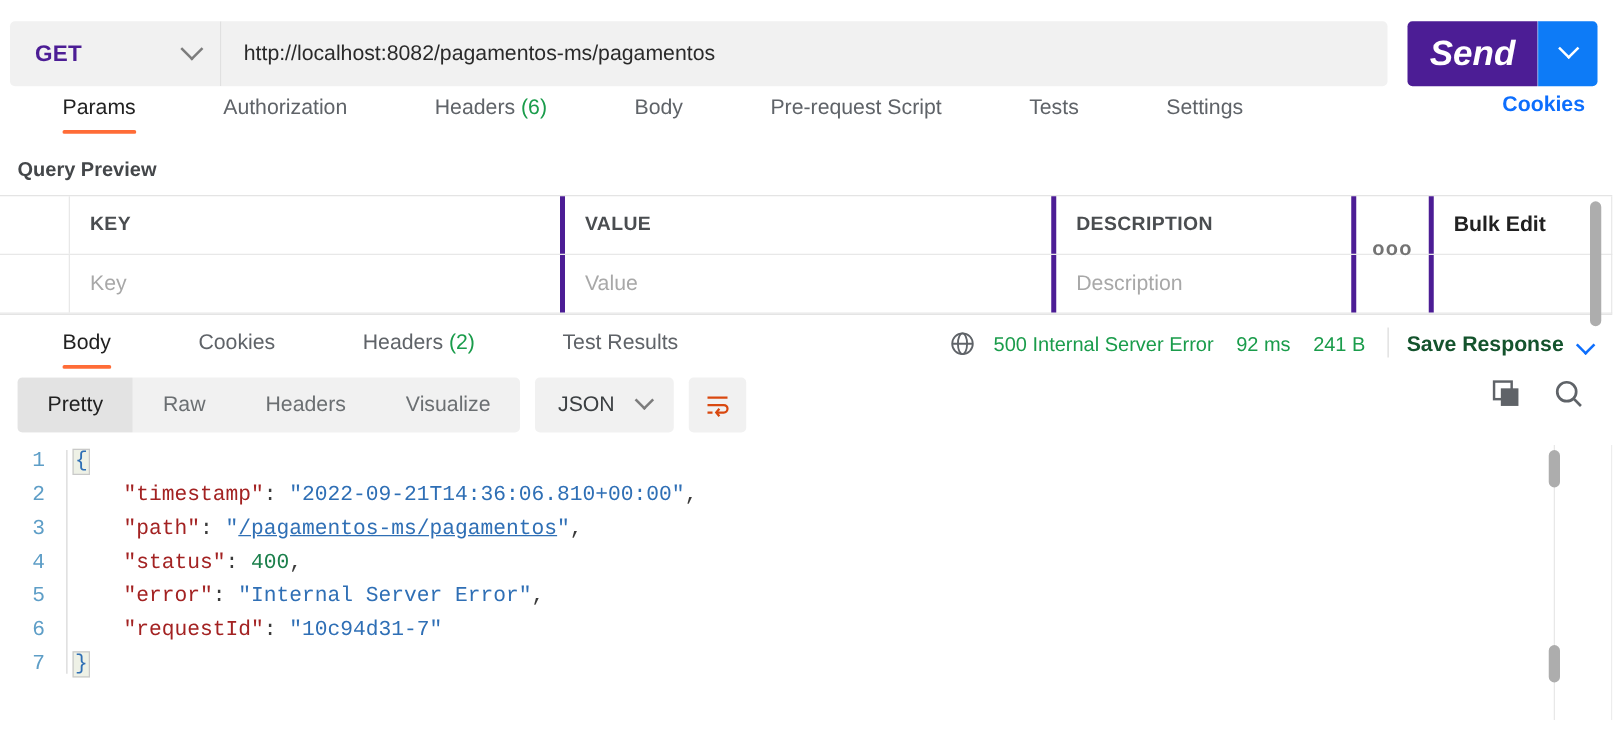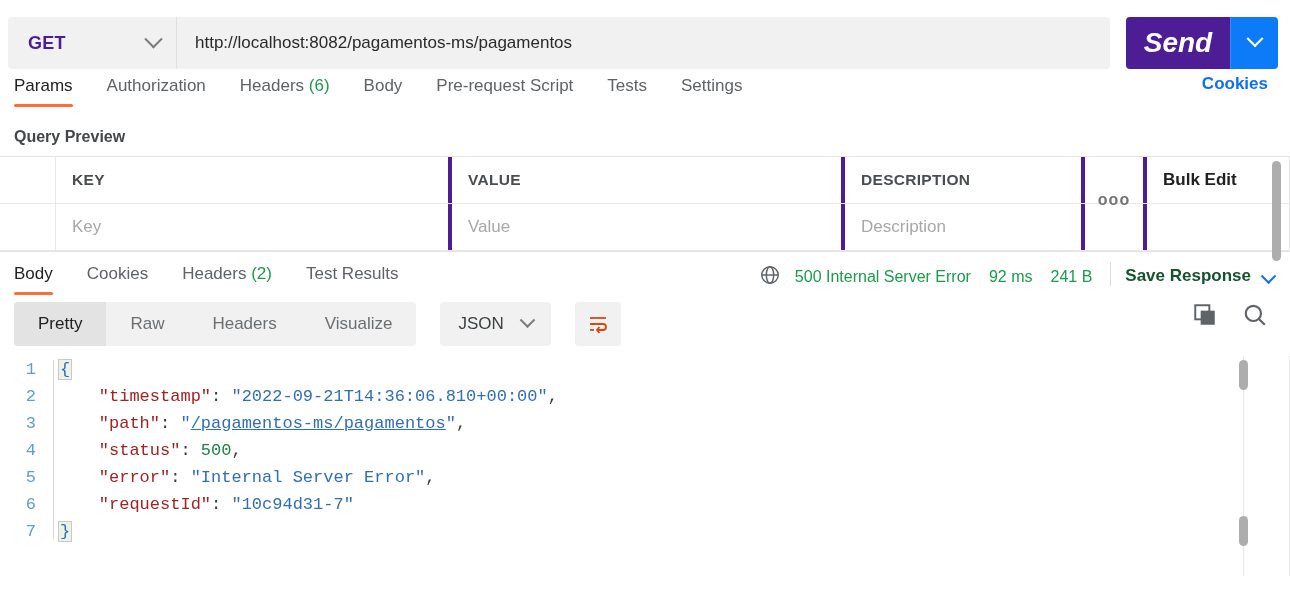--- a/index.html
+++ b/index.html
@@ -60,20 +60,21 @@
   .req-tabs {
     display: flex; align-items: flex-start;
     padding: 0 14px 0 14px;
     height: 42px; position: relative;
   }
   .tab {
     font-size: 17px; color: #5f6368;
     padding: 0 0 9px 0; margin-right: 34px;
     cursor: pointer; position: relative; white-space: nowrap;
     line-height: 24px;
+    margin-left: 36px;
   }
   .tab.active { color: #212121; }
   .tab.active::after {
     content: ""; position: absolute; left: 0; right: 0; bottom: 0;
     height: 3px; background: #ff6c37; border-radius: 2px;
   }
   .cnt { color: #1a9c4b; }
   .cookies-link {
     position: absolute; right: 22px; top: 0;
     font-size: 17px; color: #0d6efd; font-weight: bold; cursor: pointer;
@@ -118,21 +119,21 @@
   }
   .globe { width: 22px; height: 22px; margin-right: 14px; flex: none; }
   .meta-txt { font-size: 16px; color: #1a9c4b; margin-right: 18px; white-space: nowrap; }
   .meta-sep { width: 1px; height: 24px; background: #dcdcdc; margin: 0 14px 0 0; }
   .save-resp { font-size: 17px; color: #14532d; font-weight: bold; cursor: pointer; white-space: nowrap; }
   .save-caret { margin-left: 12px; display:flex; align-items:center; }
   .save-caret .chev { border-color: #0d6efd; width: 11px; height: 11px; }
 
   
   .body-toolbar {
-    display: flex; align-items: center; gap: 24px;
+    display: flex; align-items: center; gap: 12px;
     padding: 8px 14px 10px 14px; position: relative;
   }
   .seg { display: flex; background: #f1f1f1; border-radius: 4px; overflow: hidden; }
   .seg-item {
     padding: 0 24px; height: 44px; line-height: 44px;
     font-size: 17px; color: #6b6f72; cursor: pointer;
   }
   .seg-item.active { background: #e3e3e3; color: #212121; }
   .fmt {
     display: flex; align-items: center; gap: 18px;
@@ -293,21 +294,21 @@
           <div>5</div>
           <div>6</div>
           <div>7</div>
         </div>
       <div class="code-body">
         <div class="indent-guide"></div>
         <div id="code-lines">
             <div class="cline"><span class="brace">{</span></div>
             <div class="cline">    <span class="k">"timestamp"</span><span class="p">: </span><span class="s">"2022-09-21T14:36:06.810+00:00"</span><span class="p">,</span></div>
             <div class="cline">    <span class="k">"path"</span><span class="p">: </span><span class="s">"<span class="lnk">/pagamentos-ms/pagamentos</span>"</span><span class="p">,</span></div>
-            <div class="cline">    <span class="k">"status"</span><span class="p">: </span><span class="n">500</span><span class="p">,</span></div>
+            <div class="cline">    <span class="k">"status"</span><span class="p">: </span><span class="n">400</span><span class="p">,</span></div>
             <div class="cline">    <span class="k">"error"</span><span class="p">: </span><span class="s">"Internal Server Error"</span><span class="p">,</span></div>
             <div class="cline">    <span class="k">"requestId"</span><span class="p">: </span><span class="s">"10c94d31-7"</span></div>
             <div class="cline"><span class="brace">}</span></div>
           </div>
       </div>
     </div>
     <div class="code-rail"></div>
     <div class="code-rail2"></div>
     <div class="code-sb1"></div>
     <div class="code-sb2"></div>

